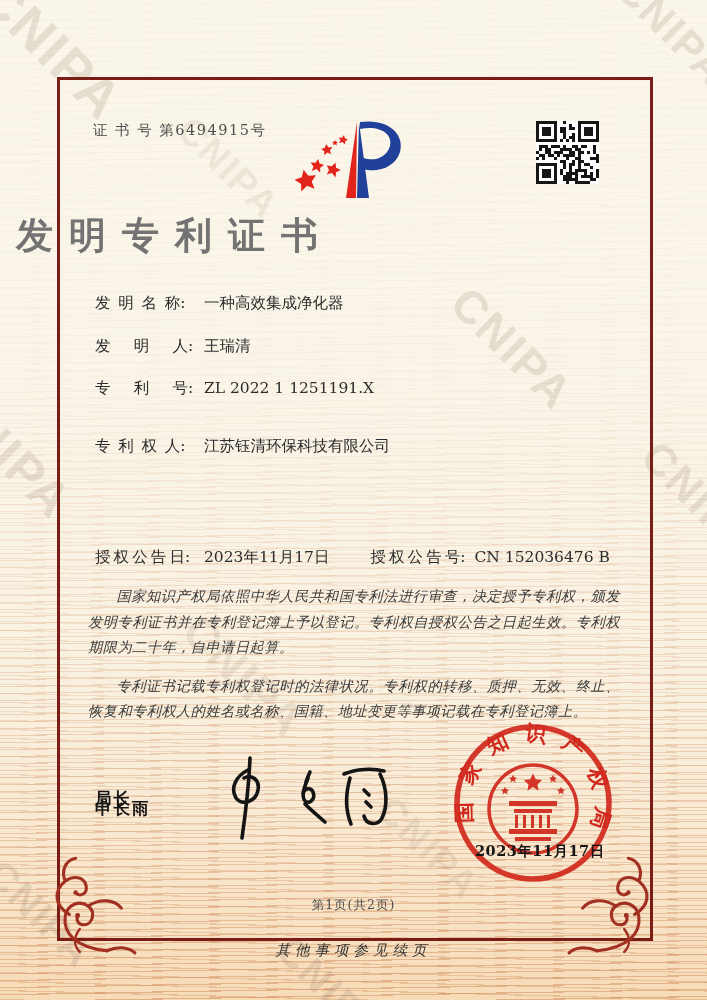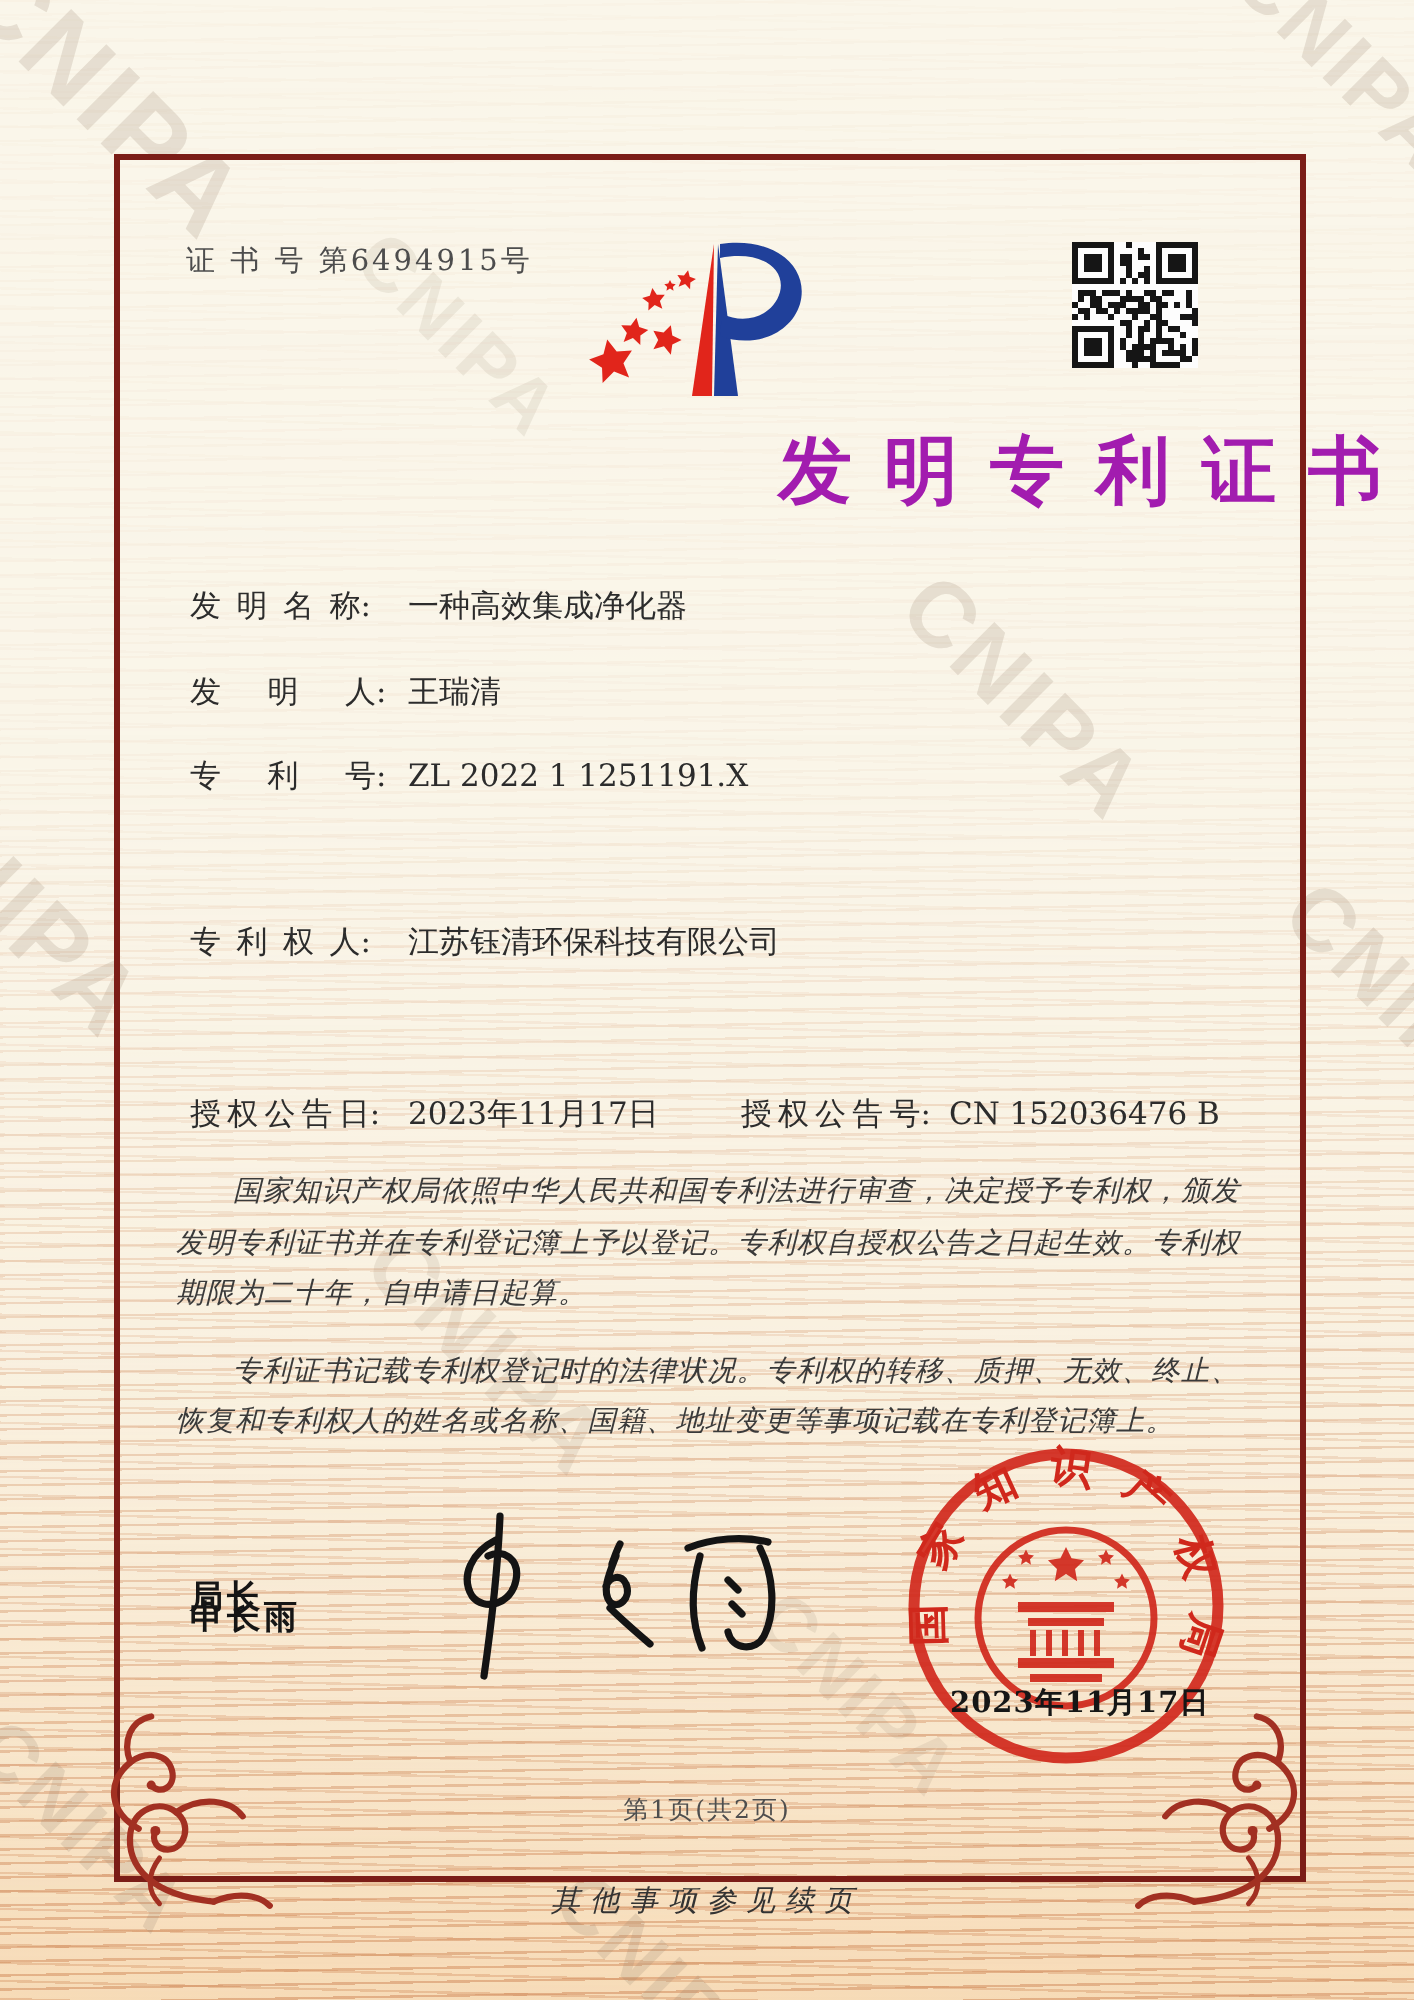--- a/index.html
+++ b/index.html
@@ -33,27 +33,27 @@
   .border-inner{position:absolute;left:64px;top:84px;width:575px;height:843px;
       border:1.3px solid #9c३428;border-color:#9c3428;z-index:2;pointer-events:none;}
   .flourish{position:absolute;z-index:3;}
   .fl-left{left:34px;top:844px;width:104px;height:120px;}
   .fl-right{left:566px;top:844px;width:104px;height:120px;transform:scaleX(-1);}
   
   .cert-no{position:absolute;left:93px;top:121px;font-size:14.5px;letter-spacing:1.5px;color:#4d4d4d;z-index:4;}
   .logo{position:absolute;left:290px;top:108px;width:135px;height:95px;z-index:4;}
   .qr{position:absolute;left:536px;top:121px;width:63px;height:63px;background:#fdfdfd;z-index:4;}
   .qr i{position:absolute;width:3px;height:3px;background:#151515;}
-  .title{position:absolute;left:0;top:211px;width:100%;text-align:right;text-indent:16px;
-      font-size:37px;font-weight:700;letter-spacing:16px;color:#a21caf;z-index:4;}
+  .title{position:absolute;left:0;top:211px;width:100%;text-align:left;text-indent:16px;
+      font-size:37px;font-weight:700;letter-spacing:16px;color:#737373;z-index:4;}
   
   .row{position:absolute;left:95px;font-size:15.5px;color:#2c2c2c;white-space:nowrap;z-index:4;}
   .lab{display:inline-block;min-width:100px;}
   .val{margin-left:9px;}
-  .r1{top:293px}.r2{top:336px}.r3{top:378px}.r4{top:421px}.r5{top:461px}.r6{top:504px}.r7{top:547px}
+  .r1{top:293px}.r2{top:336px}.r3{top:378px}.r4{top:421px}.r5{top:436px}.r6{top:504px}.r7{top:547px}
   .pair2{margin-left:36px;}
   
   .body-text{position:absolute;left:88px;top:584px;width:532px;z-index:4;
       font-size:14.2px;line-height:1.8;letter-spacing:.5px;color:#3a3a3a;
       font-style:italic;text-align:justify;}
   .body-text p{margin:0 0 13px 0;text-indent:2em;}
   
   .officer{position:absolute;left:95px;z-index:4;font-family:"Liberation Sans","DejaVu Sans",sans-serif;
       font-weight:700;font-size:16.5px;letter-spacing:2px;color:#151515;}
   .officer-title{top:788px;}

